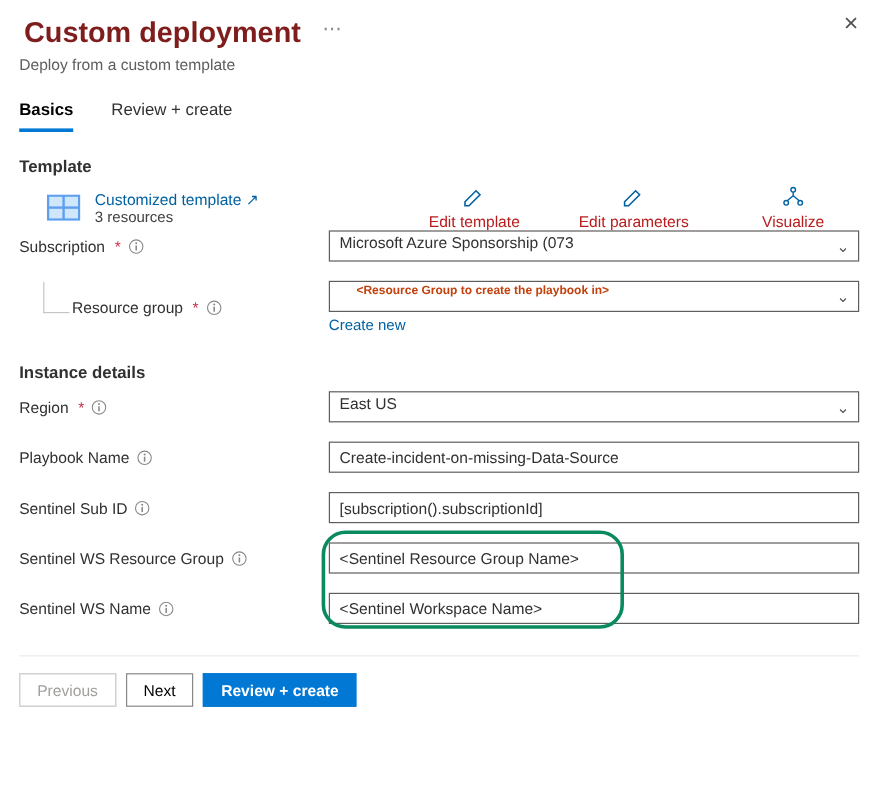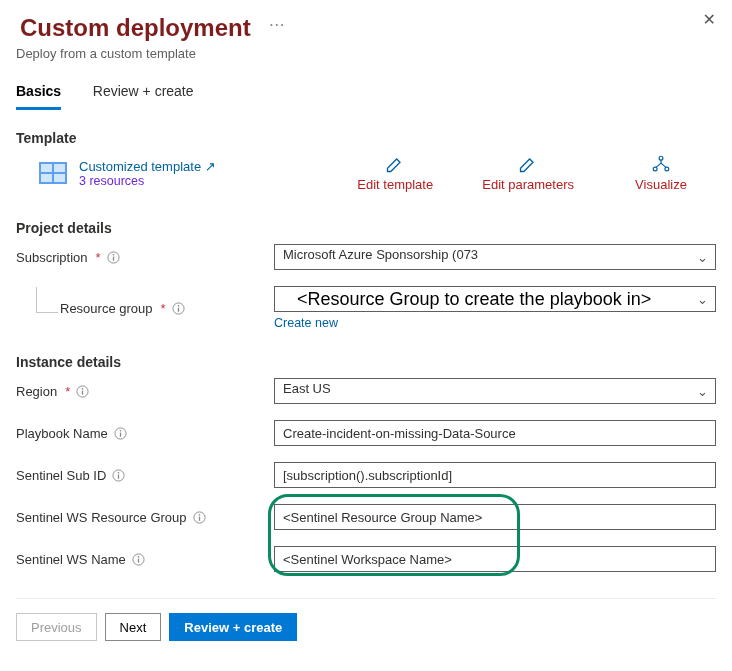--- a/index.html
+++ b/index.html
@@ -17,41 +17,41 @@
   .dots { margin-left: 14px; color:#888; font-size:16px; line-height:30px;}
   .close-icon { position: absolute; right: 16px; top: 10px; font-size:16px; color:#555; cursor:pointer;}
   .subtitle { color:#605e5c; margin-top:0px; font-size:13px;}
   .tabbar { margin-top:16px; border-bottom: none; }
   .tab { display:inline-block; padding:6px 0 8px 0; margin-right:28px; font-size:14px; cursor:pointer;}
   .tab.active { font-weight:600; border-bottom:3px solid #0078d4; color:#000;}
   .section-head { font-weight:600; margin-top:20px; margin-bottom:8px; font-size:14px;}
   .template-row { display:flex; align-items:center; gap:12px;padding-left:23px; }
   .template-box-icon { width:28px; height:22px; display:inline-block; }
   .template-link { color:#0062a3; font-size:13px; text-decoration:none; }
-  .template-sub { font-size:12.5px; color:#6d28d9; }
+  .template-sub { font-size:12.5px; color:#404040; }
   .actions { display:flex; gap:42px; margin-left:auto; margin-right:10px; text-align:center;}
   .action { display:flex; flex-direction:column; align-items:center; color:#b91c1c; font-size:13px; cursor:pointer; min-width:90px;}
   .action svg { width:20px; height:20px; margin-bottom:3px;}
   .desc { color:#323130; margin:6px 0 14px 0; line-height:1.45;}
   .field-row { display:flex; align-items:center; margin-bottom:16px; min-height:26px;}
   .field-row.tight { margin-bottom:6px;justify-content:flex-end;}
   .label-col { width:258px; display:flex; align-items:center; gap:6px;}
   .label-col.indent { padding-left:44px; position:relative;}
   .tree-line { position:absolute; left:20px; top:-14px; height:26px; width:22px; border-left:1px solid #c8c6c4; border-bottom:1px solid #c8c6c4;}
   .req { color:#c4314b; margin-left:2px;}
   .info-icon { width:13px; height:13px; }
   .input-col { flex:1; }
   .select, .textbox {
     width:100%; height:26px; border:1px solid #605e5c; background:#fff;
     padding:2px 26px 2px 8px; font-size:13px; color:#323130;
     font-family:inherit; position:relative;
   }
   .select-wrap { position:relative; }
   .chev { position:absolute; right:8px; top:6px; pointer-events:none; color:#555;}
-  .placeholder-green { color:#000000; font-size:18px;}
+  .placeholder-green { color:#c2410c; font-size:10px;font-weight:bold;}
   .link-small { color:#0062a3; font-size:12.5px; display:inline-block; margin-top:4px; cursor:pointer;}
   .blur-strip {
     position:absolute; left:480px; right:44px; top:3px; bottom:3px;
     background: linear-gradient(90deg,#e6e6e6 0%,#f3f3f3 20%,#e0e0e0 50%,#f3f3f3 80%,#e6e6e6 100%);
     filter: blur(2px); pointer-events:none;
   }
   .callout {
     position:absolute; border:3px solid #0a8a5f; border-radius:20px;
     pointer-events:none;
   }
@@ -116,21 +116,20 @@
             <circle cx="12" cy="5" r="2.3" fill="none" stroke="#0062a3" stroke-width="1.4"></circle>
             <circle cx="5" cy="18" r="2.3" fill="none" stroke="#0062a3" stroke-width="1.4"></circle>
             <circle cx="19" cy="18" r="2.3" fill="none" stroke="#0062a3" stroke-width="1.4"></circle>
             <path d="M12 7v4M12 11l-6 5M12 11l6 5" fill="none" stroke="#0062a3" stroke-width="1.4"></path>
           </svg>
         <span>Visualize</span>
       </div>
     </div>
   </div>
 
-  <div class="section-head" style="margin-top:28px">Project details</div>
 
   <div class="field-row">
     <div class="label-col">
       <span>Subscription</span>
         <span class="req">*</span>
       <svg class="info-icon" viewBox="0 0 14 14">
           <circle cx="7" cy="7" r="6" fill="none" stroke="#888" stroke-width="1"></circle>
           <circle cx="7" cy="4" r="0.9" fill="#888"></circle>
           <rect x="6.3" y="6" width="1.4" height="4.5" fill="#888"></rect>
         </svg>

